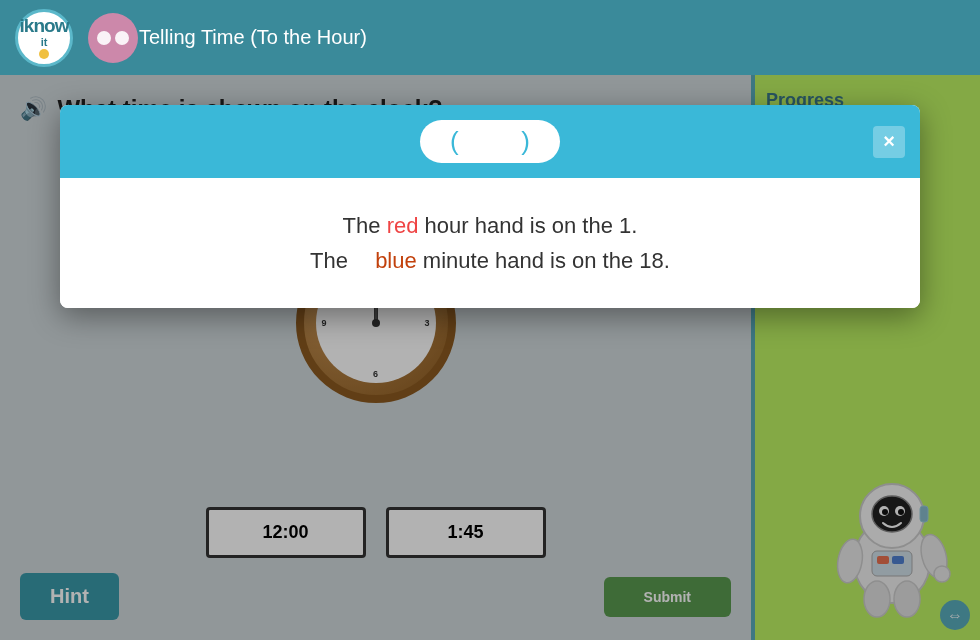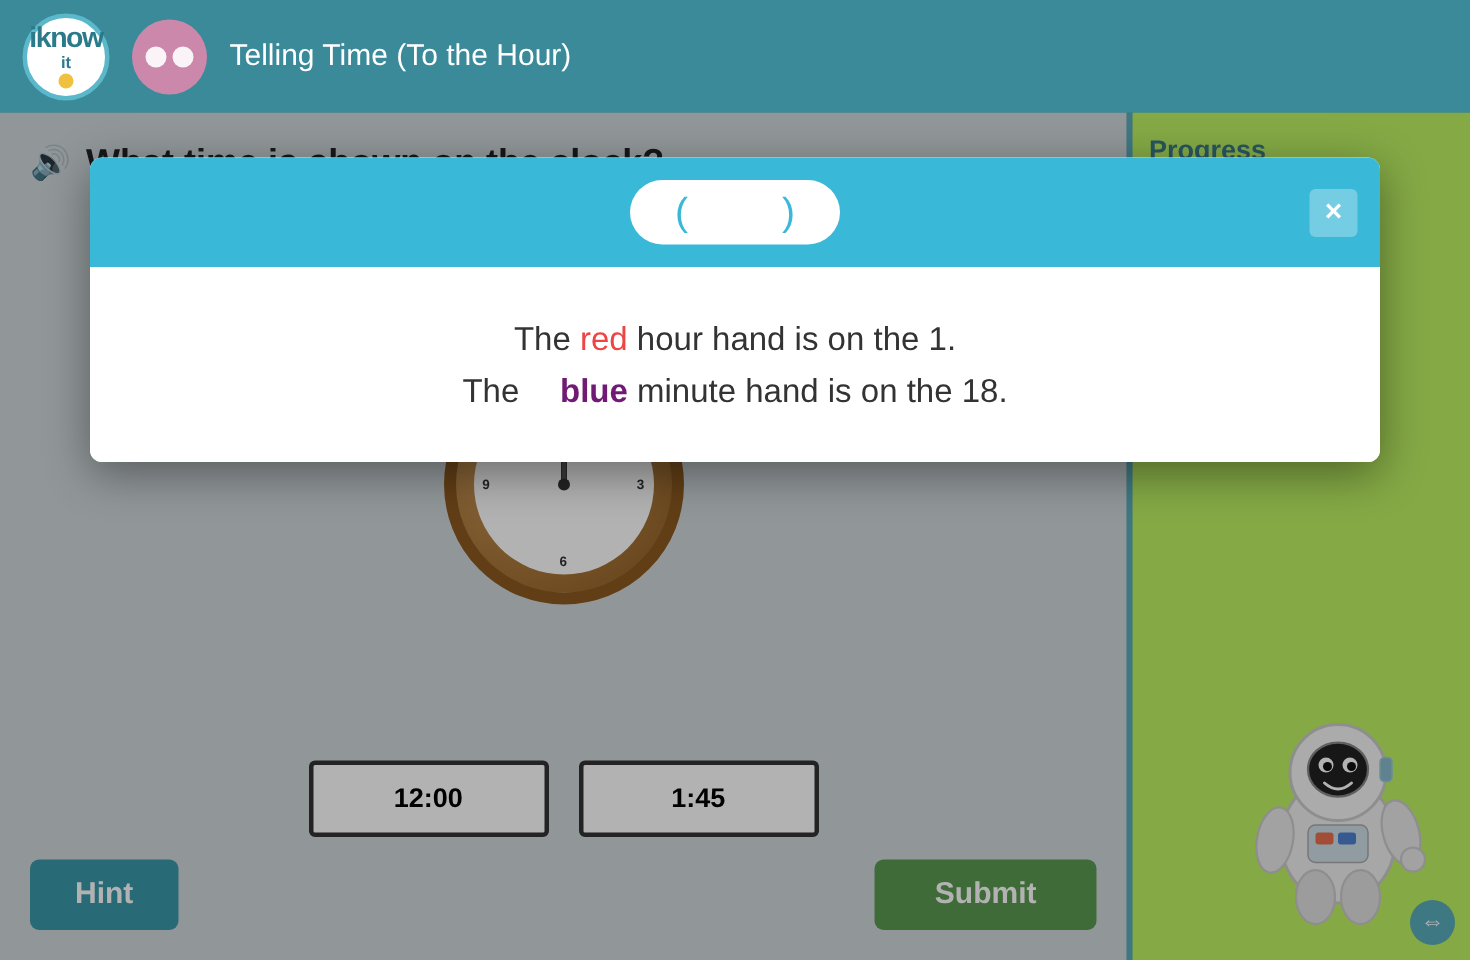--- a/index.html
+++ b/index.html
@@ -61,21 +61,21 @@
       height: 14px;
       border-radius: 50%;
       background: white;
       opacity: 0.9;
     }
 
     .lesson-title {
       color: white;
       font-size: 20px;
       font-weight: 500;
-      margin-left: 15px;
+      margin-left: 1px;
       flex: 1;
     }
 
     .header-right {
       display: flex;
       align-items: center;
       gap: 10px;
     }
     .assign-btn {
       border: 2px solid white;
@@ -229,21 +229,21 @@
       font-size: 20px;
       font-weight: bold;
       border-radius: 6px;
       cursor: pointer;
     }
     .submit-btn {
       background: #5a9a50;
       color: white;
       border: none;
       padding: 12px 40px;
-      font-size: 20px;
+      font-size: 14px;
       font-weight: bold;
       border-radius: 6px;
       cursor: pointer;
     }
 
     
     .divider {
       width: 4px;
       background: #5aacbc;
     }
@@ -392,21 +392,21 @@
       text-align: center;
       background: white;
       min-height: 120px;
     }
     .hint-text {
       font-size: 22px;
       color: #333;
       line-height: 1.6;
     }
     .hint-red { color: #ef4444; font-weight: 500; }
-    .hint-blue { color: #701a75; font-weight: 700; margin-left: 21px; }
+    .hint-blue { color: #c2410c; font-weight: 400; margin-left: 21px; }
     .hints-remaining {
       font-size: 14px;
       color: #888;
       margin-top: 15px;
     }
   </style>
 </head>
 <body>
 
 <div class="header">

